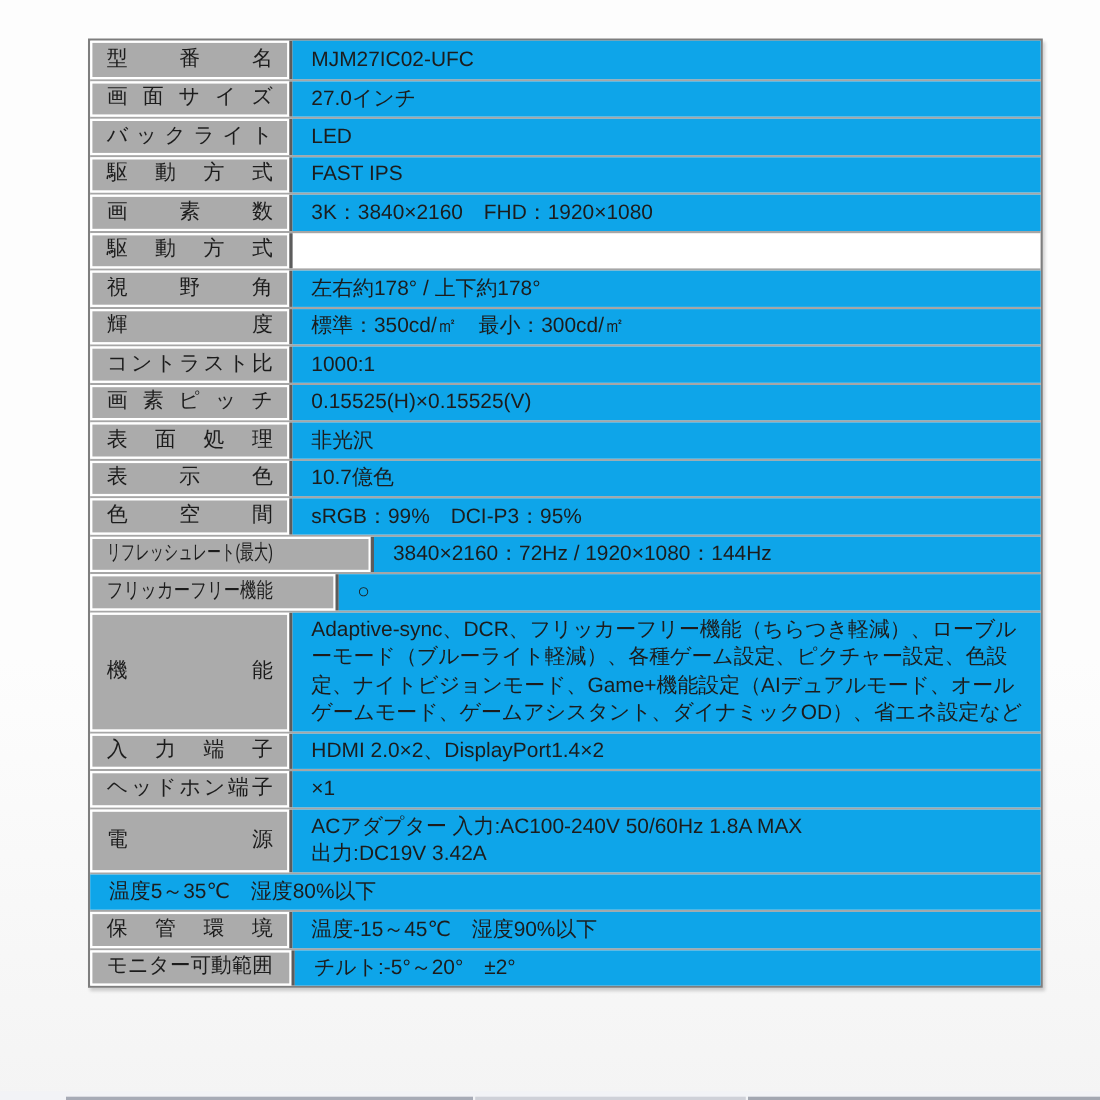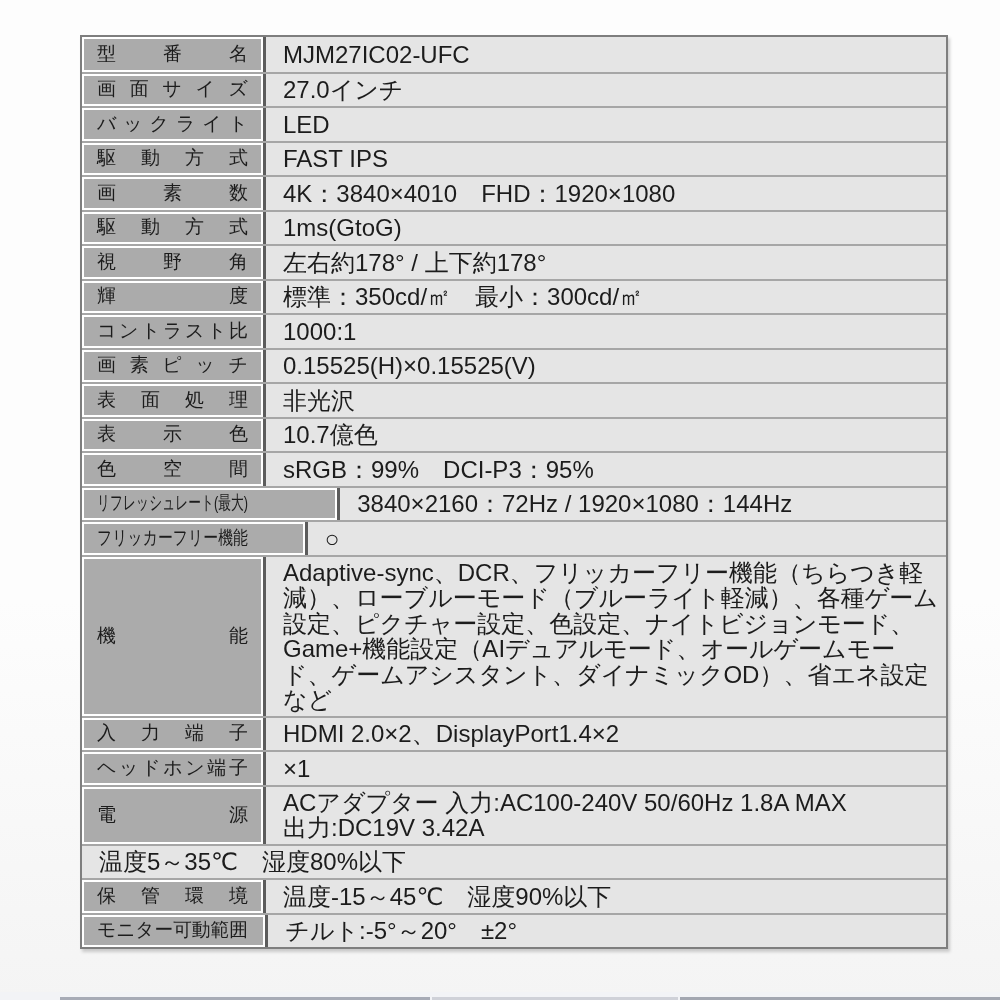--- a/index.html
+++ b/index.html
@@ -44,25 +44,25 @@
     font-size:19px;
     color:#1c1c1c;
     letter-spacing:0;
     text-align:justify;
     text-align-last:justify;
     line-height:1.2;
   }
 
   .value {
     flex:1;
-    background:#e5e5e5;
+    background:#0ea5e9;
     display:flex;
     align-items:center;
     padding:3px 8px 3px 17px;
-    font-size:24px;
+    font-size:19px;
     color:#1c1c1c;
     line-height:25.5px;
     white-space:pre-line;
   }
 
   
   .bottom-strip {
     position:absolute; left:0; bottom:0; width:1000px; height:8px;
     background:#f2f3f6;
   }
@@ -107,29 +107,28 @@
           </div>
         </div>
         <div class="value">FAST IPS</div>
       </div>
       <div class="row">
         <div class="label">
           <div class="label-inner">
             <span class="label-text">画素数</span>
           </div>
         </div>
-        <div class="value">4K：3840×4010　FHD：1920×1080</div>
+        <div class="value">3K：3840×2160　FHD：1920×1080</div>
       </div>
       <div class="row">
         <div class="label">
           <div class="label-inner">
             <span class="label-text">駆動方式</span>
           </div>
         </div>
-        <div class="value">1ms(GtoG)</div>
       </div>
       <div class="row">
         <div class="label">
           <div class="label-inner">
             <span class="label-text">視野角</span>
           </div>
         </div>
         <div class="value">左右約178° / 上下約178°</div>
       </div>
       <div class="row">

